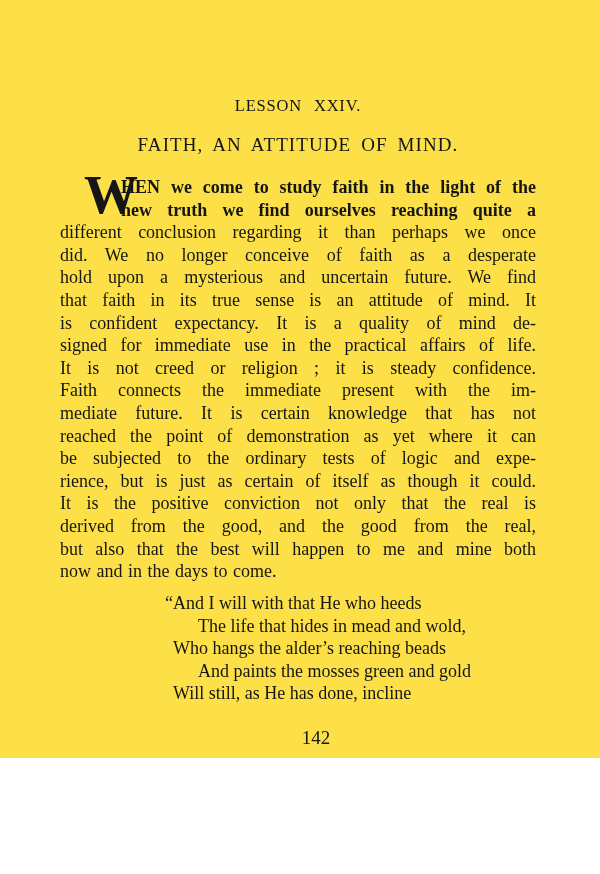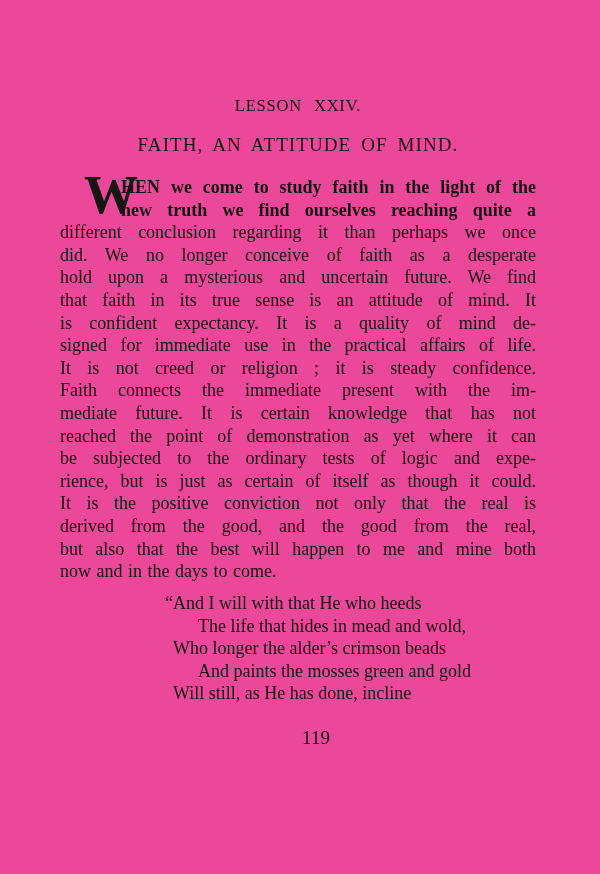--- a/index.html
+++ b/index.html
@@ -4,22 +4,22 @@
 <title>Book Page</title>
 <style>
   html, body {
     margin: 0;
     padding: 0;
     background: #ffffff;
   }
   .page {
     position: relative;
     width: 600px;
-    height: 874px;
-    background: #ec4899;
+    height: 758px;
+    background: #fde047;
     color: #151515;
     font-family: "Liberation Serif", serif;
     overflow: hidden;
   }
   .lesson-header {
     position: absolute;
     top: 96px;
     left: 60px;
     width: 476px;
     text-align: center;
@@ -119,20 +119,20 @@
     <div class="line">rience, but is just as certain of itself as though it could.</div>
     <div class="line">It is the positive conviction not only that the real is</div>
     <div class="line">derived from the good, and the good from the real,</div>
     <div class="line">but also that the best will happen to me and mine both</div>
     <div class="line last">now and in the days to come.</div>
   </div>
 
   <div class="poem">
     <div class="poem-line first">“And I will with that He who heeds</div>
     <div class="poem-line indent">The life that hides in mead and wold,</div>
-    <div class="poem-line">Who longer the alder’s crimson beads</div>
+    <div class="poem-line">Who hangs the alder’s reaching beads</div>
     <div class="poem-line indent">And paints the mosses green and gold</div>
     <div class="poem-line">Will still, as He has done, incline</div>
   </div>
 
-  <div class="pagenum">119</div>
+  <div class="pagenum">142</div>
 
 </div>
 
 </body></html>

